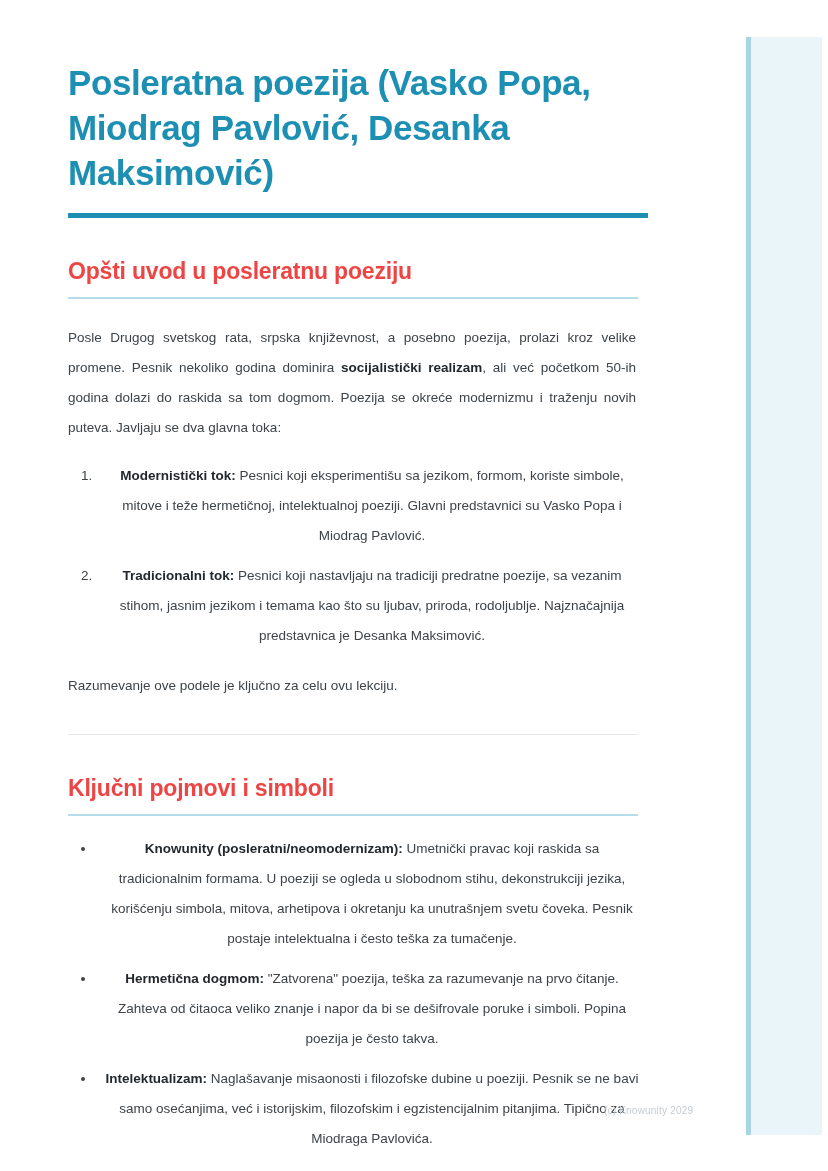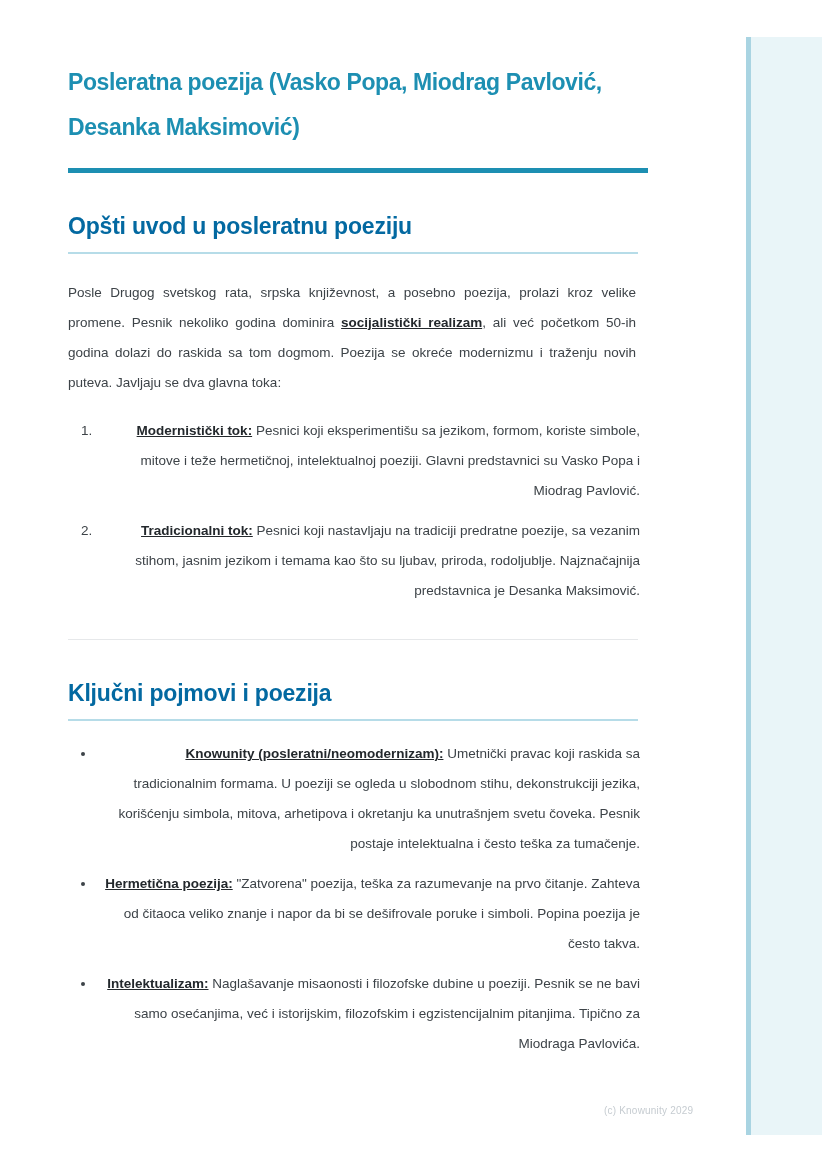--- a/index.html
+++ b/index.html
@@ -49,41 +49,41 @@
   .content {
     position: absolute;
     left: 68px;
     top: 60px;
     width: 570px;
   }
 
   
   #doc-title {
     color: #1d8fb2;
-    font-size: 23px;
+    font-size: 35px;
     line-height: 45px;
     font-weight: bold;
     letter-spacing: -0.4px;
     margin: 0;
     padding: 0;
     width: 570px;
   }
   #title-rule {
     margin-top: 18px;
     width: 580px;
     height: 5px;
     background: #1d8fb2;
   }
 
   
   .section {
     margin-top: 38px;
   }
   .section-heading {
-    color: #0369a1;
+    color: #ef4444;
     font-size: 23px;
     line-height: 30px;
     font-weight: bold;
     letter-spacing: -0.2px;
     margin: 0;
   }
   .section-rule {
     margin-top: 11px;
     width: 570px;
     height: 2px;
@@ -98,38 +98,37 @@
     text-align: justify;
     margin: 20px 0 0 0;
     width: 568px;
   }
   p.body.first {
     margin-top: 24px;
   }
   strong {
     font-weight: bold;
     color: #23282c;
-    text-decoration: underline;
   }
 
   
   ol.numbered, ul.bulleted {
     margin: 18px 0 0 0;
     padding: 0 0 0 28px;
     color: #3d4348;
     font-size: 13.5px;
     line-height: 30px;
   }
   ol.numbered { list-style: decimal outside; }
   ul.bulleted { list-style: disc outside; }
   ol.numbered li, ul.bulleted li {
     margin: 0 12px 10px 0;
     padding-left: 8px;
     width: 536px;
-    text-align: right;
+    text-align: center;
   }
   ol.numbered li::marker, ul.bulleted li::marker {
     color: #3d4348;
   }
   ul.bulleted li::marker { font-size: 13px; }
 
   
   .divider {
     margin-top: 33px;
     width: 570px;
@@ -162,31 +161,32 @@
       <h2 class="section-heading">Opšti uvod u posleratnu poeziju</h2>
       <div class="section-rule"></div>
 
       <p class="body first"><span>Posle Drugog svetskog rata, srpska književnost, a posebno poezija, prolazi kroz velike promene. Pesnik nekoliko godina dominira </span><strong>socijalistički realizam</strong><span>, ali već početkom 50-ih godina dolazi do raskida sa tom dogmom. Poezija se okreće modernizmu i traženju novih puteva. Javljaju se dva glavna toka:</span></p>
 
       <ol class="numbered">
         <li><strong>Modernistički tok:</strong><span> Pesnici koji eksperimentišu sa jezikom, formom, koriste simbole, mitove i teže hermetičnoj, intelektualnoj poeziji. Glavni predstavnici su Vasko Popa i Miodrag Pavlović.</span></li>
         <li><strong>Tradicionalni tok:</strong><span> Pesnici koji nastavljaju na tradiciji predratne poezije, sa vezanim stihom, jasnim jezikom i temama kao što su ljubav, priroda, rodoljublje. Najznačajnija predstavnica je Desanka Maksimović.</span></li>
       </ol>
 
+      <p class="body">Razumevanje ove podele je ključno za celu ovu lekciju.</p>
     </div>
 
     <div class="divider"></div>
 
     <div class="section">
-      <h2 class="section-heading">Ključni pojmovi i poezija</h2>
+      <h2 class="section-heading">Ključni pojmovi i simboli</h2>
       <div class="section-rule"></div>
 
       <ul class="bulleted">
         <li><strong>Knowunity (posleratni/neomodernizam):</strong><span> Umetnički pravac koji raskida sa tradicionalnim formama. U poeziji se ogleda u slobodnom stihu, dekonstrukciji jezika, korišćenju simbola, mitova, arhetipova i okretanju ka unutrašnjem svetu čoveka. Pesnik postaje intelektualna i često teška za tumačenje.</span></li>
-        <li><strong>Hermetična poezija:</strong><span> "Zatvorena" poezija, teška za razumevanje na prvo čitanje. Zahteva od čitaoca veliko znanje i napor da bi se dešifrovale poruke i simboli. Popina poezija je često takva.</span></li>
+        <li><strong>Hermetična dogmom:</strong><span> "Zatvorena" poezija, teška za razumevanje na prvo čitanje. Zahteva od čitaoca veliko znanje i napor da bi se dešifrovale poruke i simboli. Popina poezija je često takva.</span></li>
         <li><strong>Intelektualizam:</strong><span> Naglašavanje misaonosti i filozofske dubine u poeziji. Pesnik se ne bavi samo osećanjima, već i istorijskim, filozofskim i egzistencijalnim pitanjima. Tipično za Miodraga Pavlovića.</span></li>
       </ul>
     </div>
 
   </div>
 
   <div id="footer-watermark">(c) Knowunity 2029</div>
 </div>
 
 <div id="side-panel"></div>

